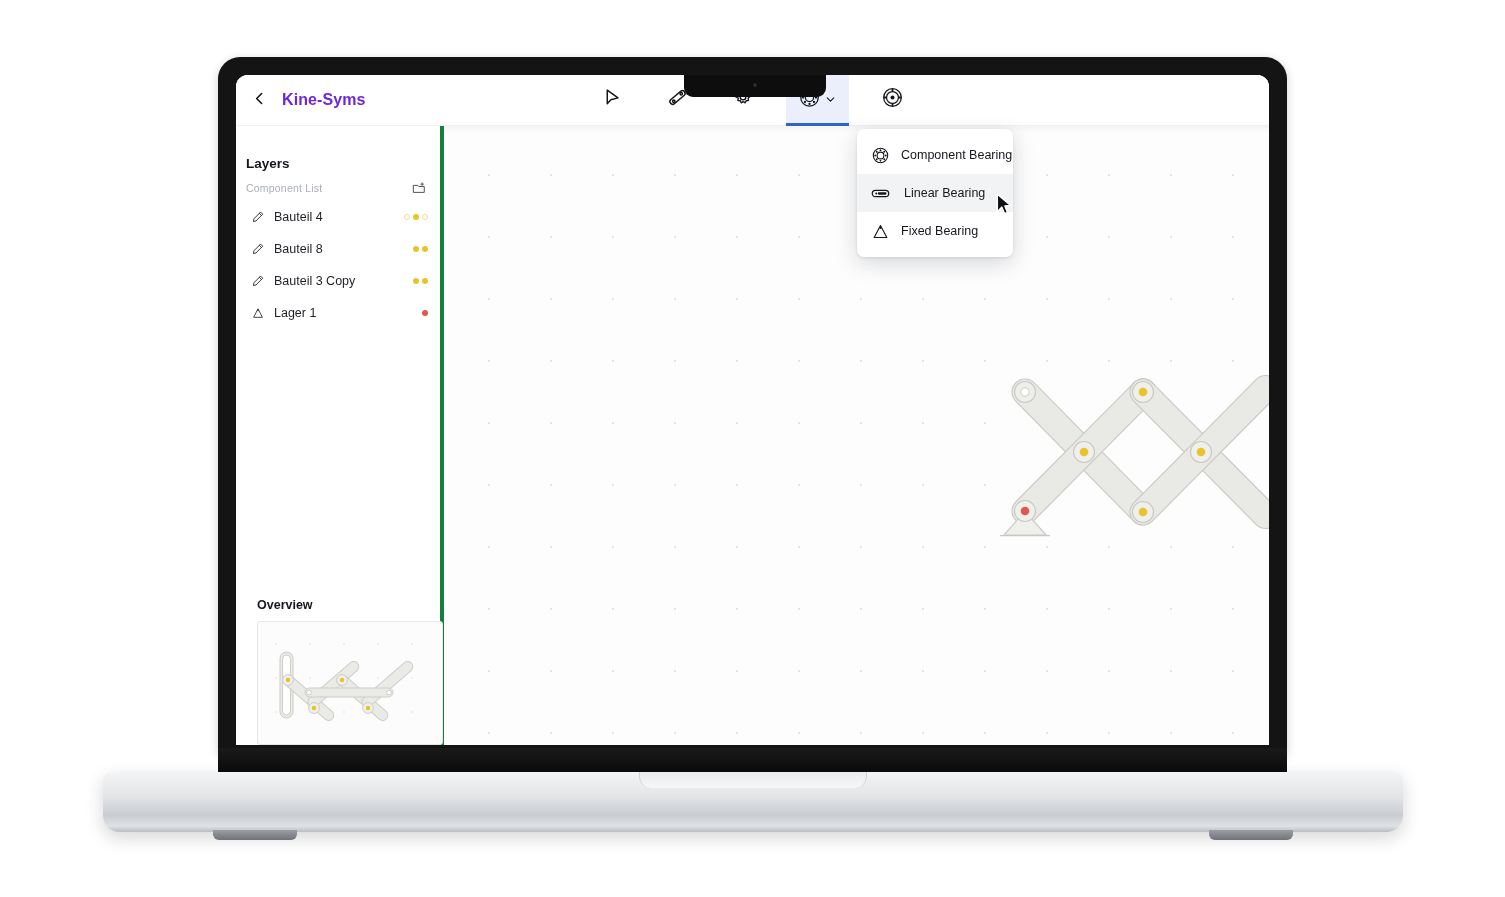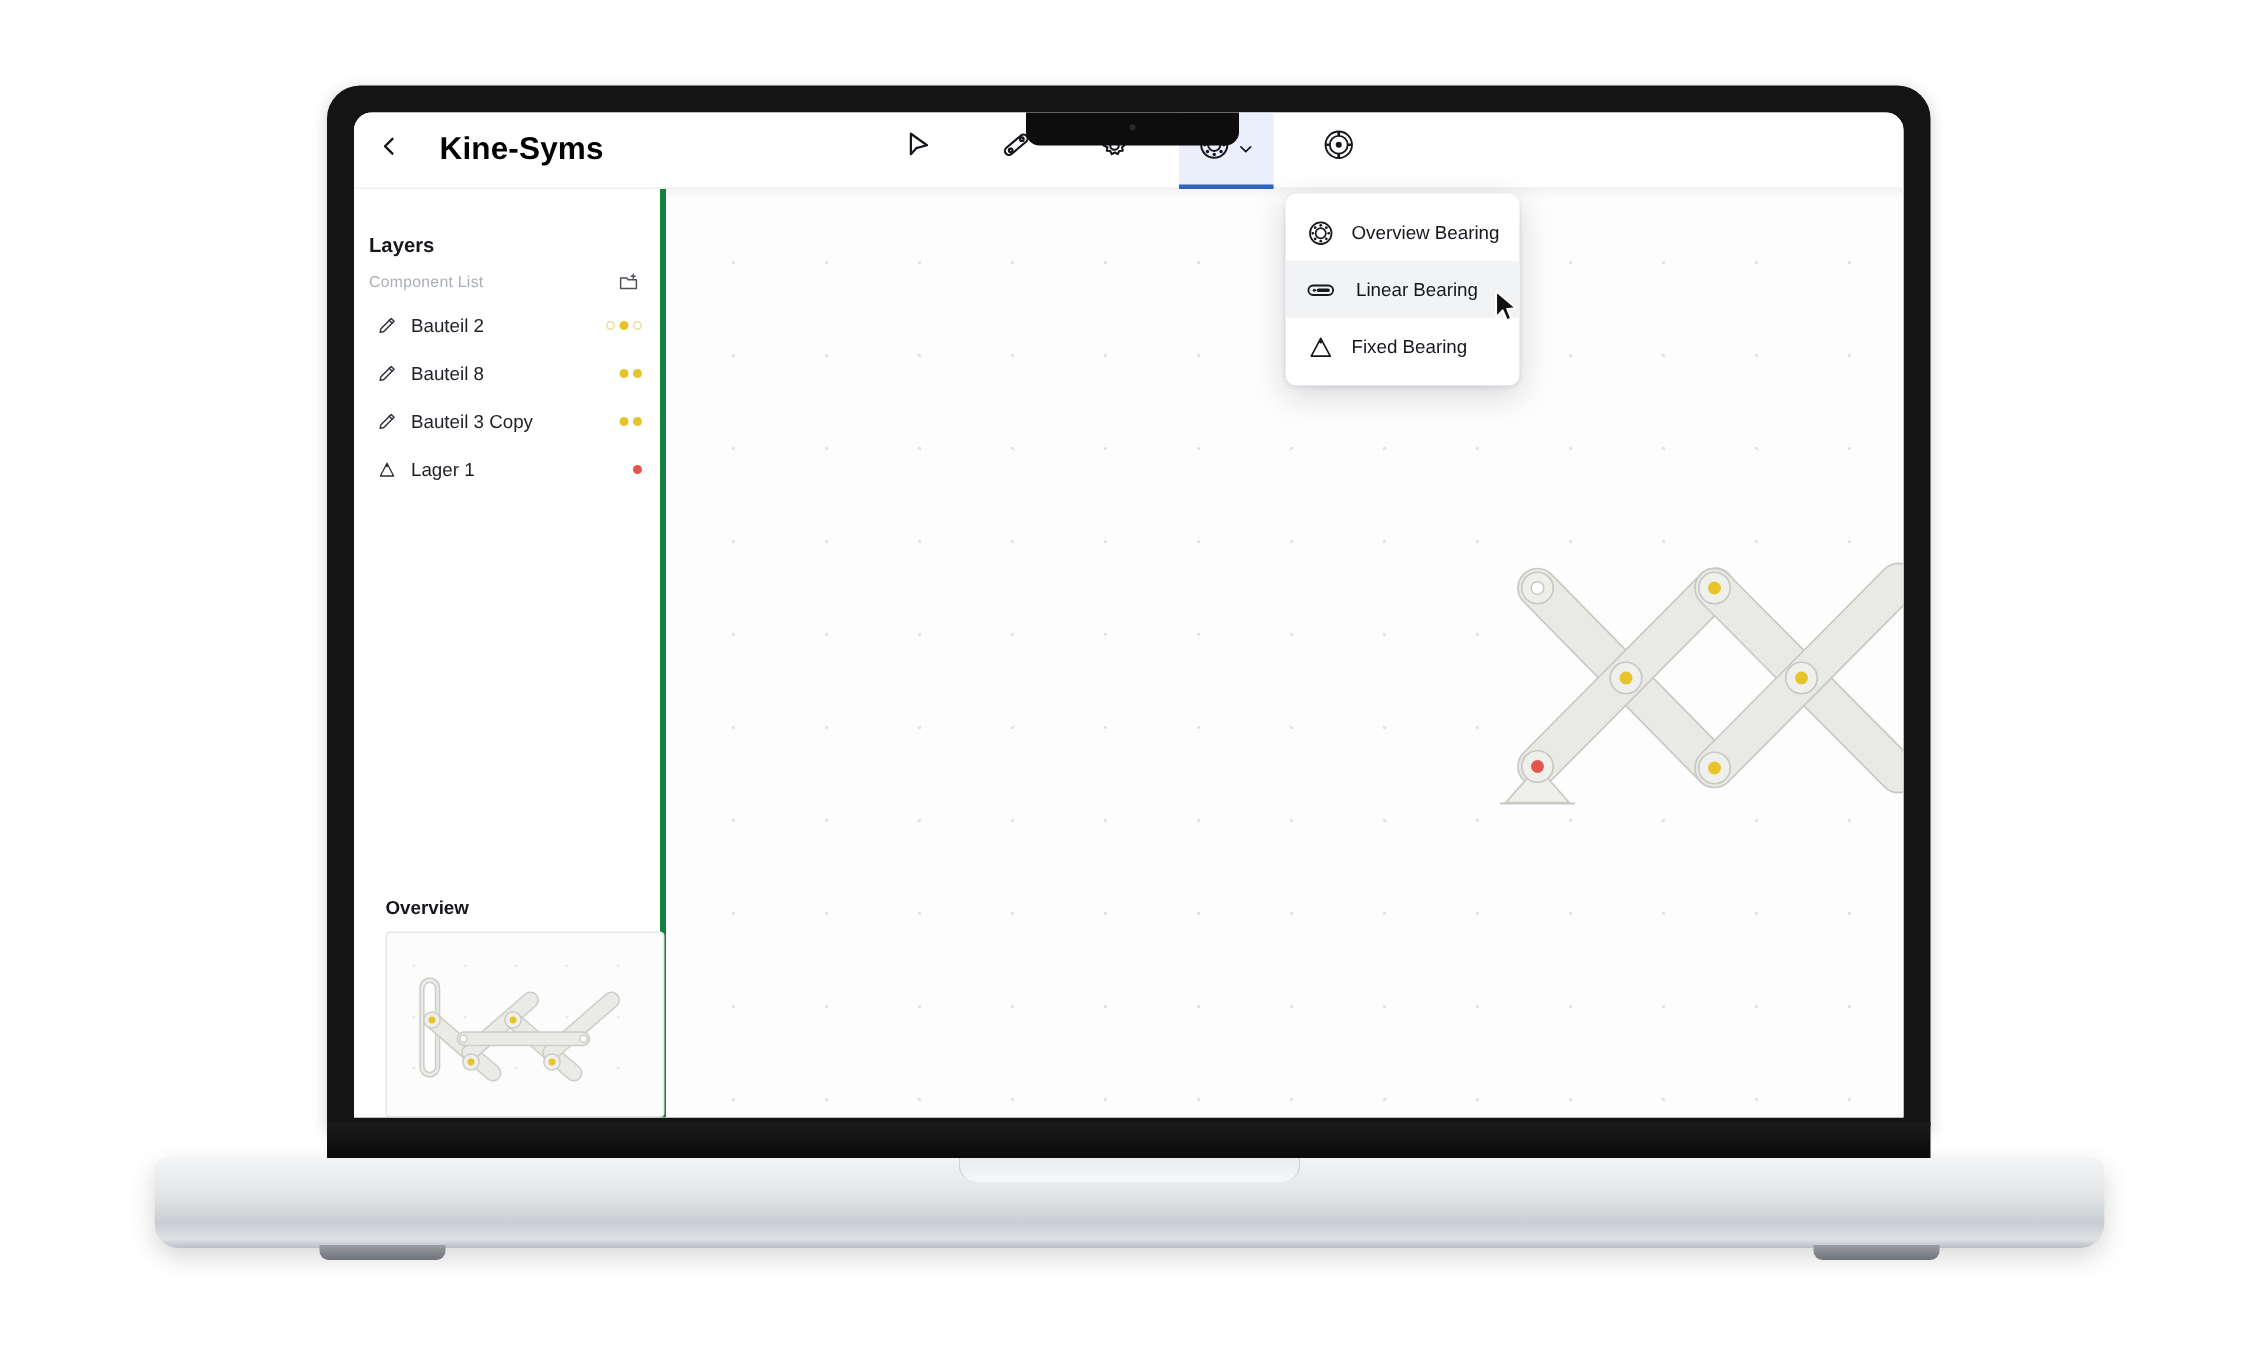--- a/index.html
+++ b/index.html
@@ -68,22 +68,22 @@
     background: #ffffff;
     display: flex; align-items: center;
     border-bottom: 1px solid #f0f0f0;
   }
   .back-btn {
     width: 30px; height: 30px; margin-left: 8px;
     display: flex; align-items: center; justify-content: center;
     cursor: pointer; color:#111;
   }
   .app-title {
-    font-size: 21px; font-weight: 700; color: #000000;
-    letter-spacing: .1px; margin-left: 19px;
+    font-size: 16px; font-weight: 700; color: #6d28d9;
+    letter-spacing: .1px; margin-left: 8px;
   }
   .toolbar {
     position: absolute; left: 0; right: 0; top: 0; height: 51px;
     display: flex; align-items: stretch; justify-content: center; gap: 0;
     pointer-events: none;
   }
   .tool {
     pointer-events: auto;
     width: 63px; height: 51px;
     display: flex; align-items: center; justify-content: center;
@@ -286,21 +286,21 @@
           </div>
 
           <div class="layer-list">
               <div class="layer">
                 <span class="licon">
                   <svg width="14" height="14" viewBox="0 0 24 24" fill="none" stroke="currentColor" stroke-width="1.6" stroke-linecap="round" stroke-linejoin="round">
                     <path d="M16.8 3.9l3.3 3.3L8.4 18.9l-4.3 1 1-4.3z"></path>
                     <path d="M14.6 6.1l3.3 3.3"></path>
                   </svg>
                 </span>
-                <span class="lname">Bauteil 2</span>
+                <span class="lname">Bauteil 4</span>
                 <span class="dots">
                   <span class="dot faint-y"></span>
                   <span class="dot solid-y"></span>
                   <span class="dot faint-y"></span>
                 </span>
               </div>
               <div class="layer">
                 <span class="licon">
                   <svg width="14" height="14" viewBox="0 0 24 24" fill="none" stroke="currentColor" stroke-width="1.6" stroke-linecap="round" stroke-linejoin="round">
                     <path d="M16.8 3.9l3.3 3.3L8.4 18.9l-4.3 1 1-4.3z"></path>
@@ -441,21 +441,21 @@
             <circle cx="12" cy="5.3" r="1.15" fill="currentColor" stroke="none"></circle>
             <circle cx="16.7" cy="7.3" r="1.15" fill="currentColor" stroke="none"></circle>
             <circle cx="18.7" cy="12" r="1.15" fill="currentColor" stroke="none"></circle>
             <circle cx="16.7" cy="16.7" r="1.15" fill="currentColor" stroke="none"></circle>
             <circle cx="12" cy="18.7" r="1.15" fill="currentColor" stroke="none"></circle>
             <circle cx="7.3" cy="16.7" r="1.15" fill="currentColor" stroke="none"></circle>
             <circle cx="5.3" cy="12" r="1.15" fill="currentColor" stroke="none"></circle>
             <circle cx="7.3" cy="7.3" r="1.15" fill="currentColor" stroke="none"></circle>
           </svg>
         </span>
-        <span class="ddlbl">Overview Bearing</span>
+        <span class="ddlbl">Component Bearing</span>
       </div>
 
       <div class="dd-item hl">
         <span class="ddic">
           <svg width="21" height="21" viewBox="0 0 24 24" fill="none" stroke="currentColor" stroke-width="1.4">
             <rect x="2.6" y="8.4" width="18.8" height="7.2" rx="3.6"></rect>
             <circle cx="7.2" cy="12" r="1.15" fill="currentColor" stroke="none"></circle>
             <line x1="10.2" y1="12" x2="17.6" y2="12" stroke-width="2.6" stroke-linecap="round"></line>
           </svg>
         </span>

